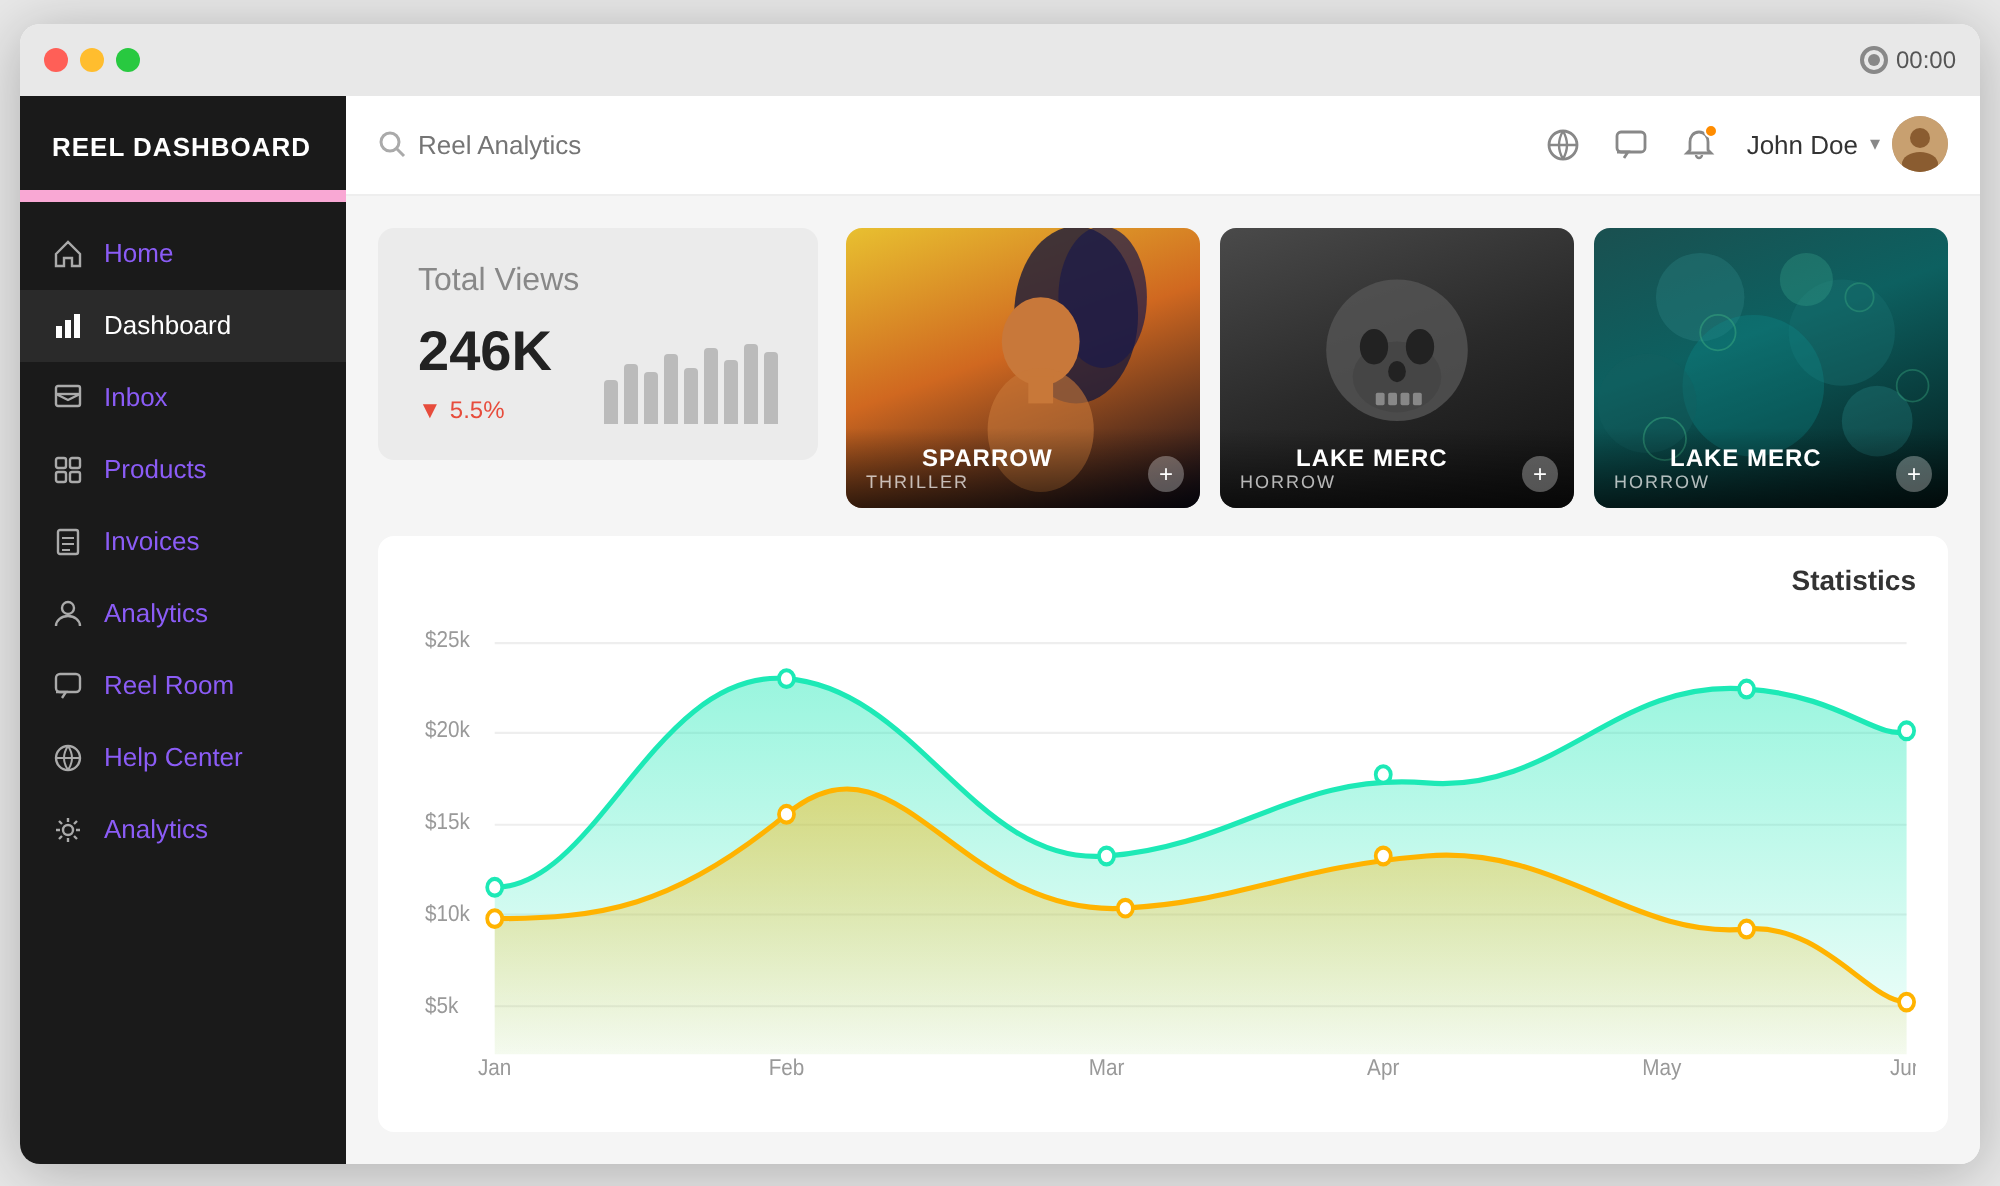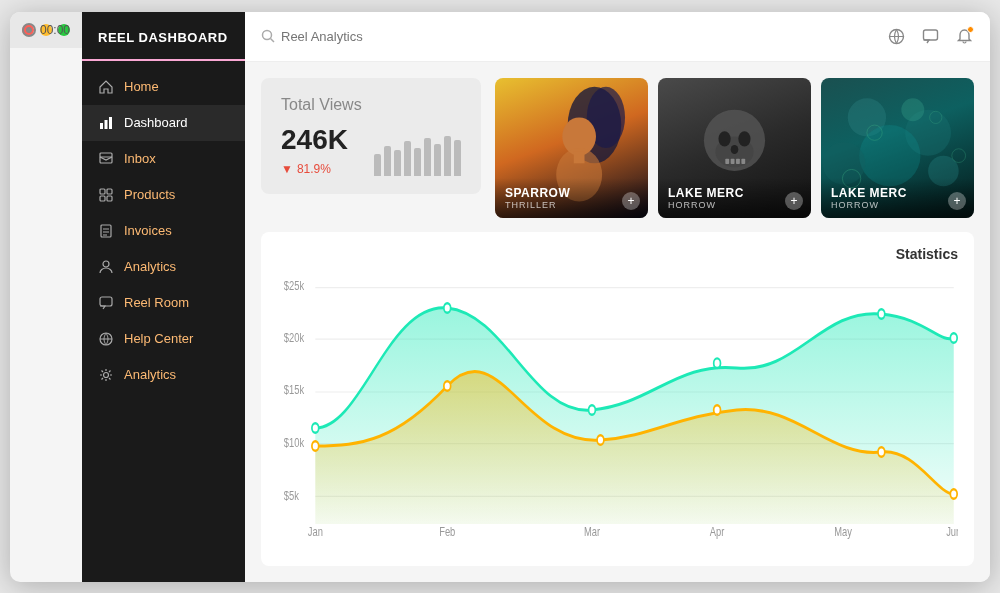--- a/index.html
+++ b/index.html
@@ -14,21 +14,21 @@
       justify-content: center;
     }
     .window {
       width: 980px;
       height: 570px;
       background: #f5f5f5;
       border-radius: 10px;
       overflow: hidden;
       box-shadow: 0 4px 30px rgba(0,0,0,0.25);
       display: flex;
-      flex-direction: row;
+      flex-direction: column;
     }
     .titlebar {
       height: 36px;
       background: #e8e8e8;
       display: flex;
       align-items: center;
       padding: 0 12px;
       flex-shrink: 0;
       position: relative;
     }
@@ -78,32 +78,32 @@
       flex-direction: column;
       flex-shrink: 0;
       padding: 0;
     }
     .sidebar-title {
       padding: 18px 16px 14px;
       color: #fff;
       font-size: 13px;
       font-weight: 700;
       letter-spacing: 0.5px;
-      border-bottom: 2px solid #f9a8d4;
+      border-bottom: 6px solid #f9a8d4;
     }
     .sidebar-nav {
       flex: 1;
       padding: 8px 0;
     }
     .nav-item {
       display: flex;
       align-items: center;
       gap: 10px;
       padding: 10px 16px;
-      color: #fdba74;
+      color: #8b5cf6;
       font-size: 13px;
       cursor: pointer;
       border-radius: 0;
       transition: background 0.15s;
     }
     .nav-item.active {
       color: #fff;
       background: #2a2a2a;
     }
     .nav-icon {
@@ -253,20 +253,21 @@
       bottom: 0; left: 0; right: 0;
       padding: 8px 10px;
       background: linear-gradient(transparent, rgba(0,0,0,0.6));
     }
     .movie-title {
       color: #fff;
       font-size: 12px;
       font-weight: 700;
       letter-spacing: 0.5px;
       text-transform: uppercase;
+      margin-left: 28px;
     }
     .movie-genre {
       color: rgba(255,255,255,0.7);
       font-size: 9px;
       letter-spacing: 1px;
       text-transform: uppercase;
     }
     .movie-add-btn {
       position: absolute;
       bottom: 8px; right: 8px;
@@ -452,35 +453,46 @@
               <path d="M5 15L7 12H1.5" stroke="#888" stroke-width="1.4" fill="none"></path>
             </svg>
           </div>
           <div class="topbar-icon" style="position:relative;">
             <svg width="17" height="17" viewBox="0 0 17 17" fill="none">
               <path d="M8.5 2C5.5 2 4 4.5 4 7V11L2.5 12.5H14.5L13 11V7C13 4.5 11.5 2 8.5 2Z" stroke="#888" stroke-width="1.4" fill="none"></path>
               <path d="M7 13.5C7 14.3 7.7 15 8.5 15C9.3 15 10 14.3 10 13.5" stroke="#888" stroke-width="1.2" fill="none"></path>
             </svg>
             <div style="position:absolute;top:0;right:0;width:7px;height:7px;background:#ff8c00;border-radius:50%;border:1.5px solid #fff;"></div>
           </div>
+          <div class="topbar-user">
+            <span style="font-size:13px;color:#333;">John Doe</span>
+            <span style="color:#888;font-size:10px;">▾</span>
+            <div class="avatar">
+              <svg width="28" height="28" viewBox="0 0 28 28">
+                <circle cx="14" cy="14" r="14" fill="#c8a070"></circle>
+                <circle cx="14" cy="11" r="5" fill="#8a5c30"></circle>
+                <ellipse cx="14" cy="24" rx="9" ry="6" fill="#8a5c30"></ellipse>
+              </svg>
+            </div>
+          </div>
         </div>
       </div>
 
       <div class="dashboard-content">
 
         <div class="top-row">
 
           <div class="stats-card">
             <div class="stats-label">Total Views</div>
             <div style="display:flex; justify-content:space-between; align-items:flex-end;">
               <div>
                 <div class="stats-value">246K</div>
                 <div class="stats-change">
                   <span>▼</span>
-                  <span>81.9%</span>
+                  <span>5.5%</span>
                 </div>
               </div>
               <div class="stats-chart-area">
                 <div class="mini-bar-chart">
                   <div class="mini-bar" style="height:22px;"></div>
                   <div class="mini-bar" style="height:30px;"></div>
                   <div class="mini-bar" style="height:26px;"></div>
                   <div class="mini-bar" style="height:35px;"></div>
                   <div class="mini-bar" style="height:28px;"></div>
                   <div class="mini-bar" style="height:38px;"></div>

